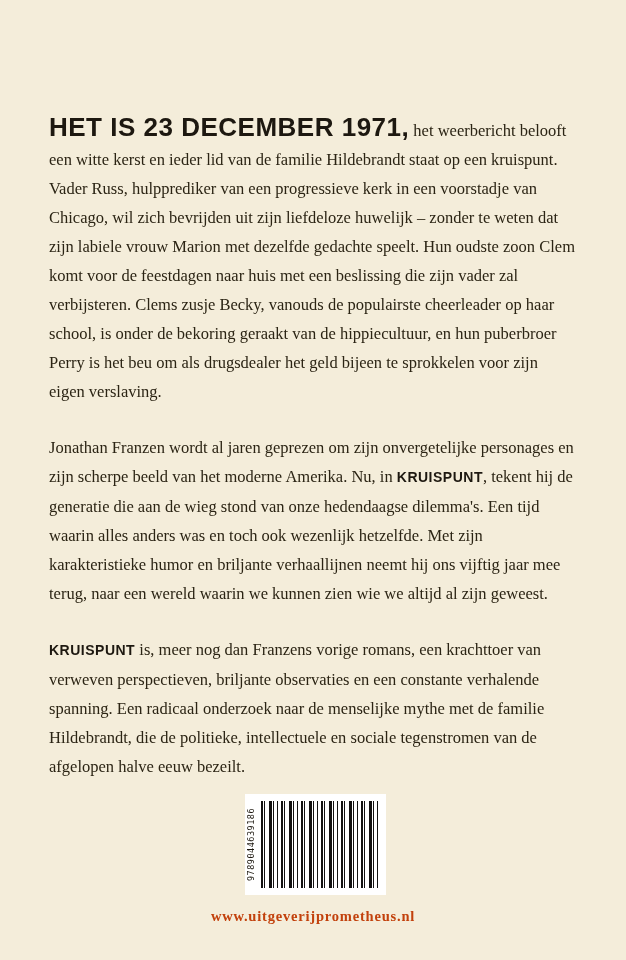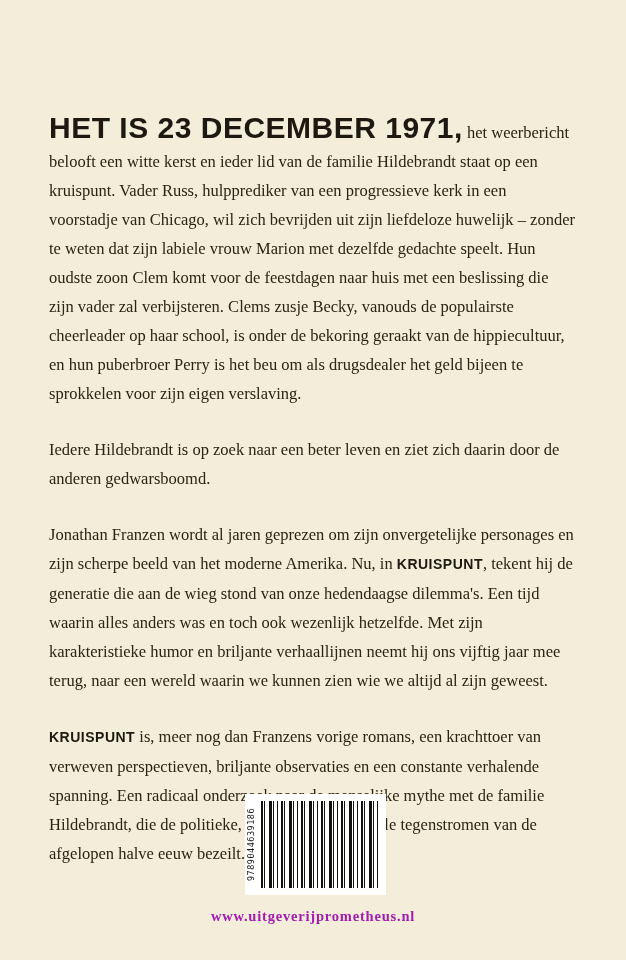--- a/index.html
+++ b/index.html
@@ -26,21 +26,21 @@
     text-align: left;
   }
   .para { margin: 0 0 27px 0; }
   .display {
     font-family: "Liberation Sans", sans-serif;
     font-weight: 800;
     color: #1d1810;
     letter-spacing: 0.5px;
   }
   .lead {
-    font-size: 30px;
+    font-size: 26px;
     line-height: 29px;
   }
   .title-inline {
     font-size: 14px;
   }
   .barcode-block {
     position: absolute;
     left: 245px;
     top: 794px;
     width: 141px;
@@ -83,33 +83,32 @@
   .site {
     position: absolute;
     left: 0;
     top: 908px;
     width: 100%;
     text-align: center;
     font-family: "Liberation Serif", serif;
     font-weight: 700;
     font-size: 14.5px;
     letter-spacing: 0.8px;
-    color: #a21caf;
+    color: #c2410c;
   }
 </style>
 </head>
 <body>
 
 <div class="page">
 
   <div class="blurb">
 
     <p class="para"><span class="display lead">HET IS 23 DECEMBER 1971,</span><span> het weerbericht belooft een witte kerst en ieder lid van de familie Hildebrandt staat op een kruispunt. Vader Russ, hulpprediker van een progressieve kerk in een voorstadje van Chicago, wil zich bevrijden uit zijn liefdeloze huwelijk – zonder te weten dat zijn labiele vrouw Marion met dezelfde gedachte speelt. Hun oudste zoon Clem komt voor de feestdagen naar huis met een beslissing die zijn vader zal verbijsteren. Clems zusje Becky, vanouds de populairste cheerleader op haar school, is onder de bekoring geraakt van de hippiecultuur, en hun puberbroer Perry is het beu om als drugsdealer het geld bijeen te sprokkelen voor zijn eigen verslaving.</span></p>
 
-    <p class="para"><span>Iedere Hildebrandt is op zoek naar een beter leven en ziet zich daarin door de anderen gedwarsboomd.</span></p>
 
     <p class="para"><span>Jonathan Franzen wordt al jaren geprezen om zijn onvergetelijke personages en zijn scherpe beeld van het moderne Amerika. Nu, in </span><span class="display title-inline">KRUISPUNT</span><span>, tekent hij de generatie die aan de wieg stond van onze hedendaagse dilemma's. Een tijd waarin alles anders was en toch ook wezenlijk hetzelfde. Met zijn karakteristieke humor en briljante verhaallijnen neemt hij ons vijftig jaar mee terug, naar een wereld waarin we kunnen zien wie we altijd al zijn geweest.</span></p>
 
     <p class="para"><span class="display title-inline">KRUISPUNT</span><span> is, meer nog dan Franzens vorige romans, een krachttoer van verweven perspectieven, briljante observaties en een constante verhalende spanning. Een radicaal onderzoek naar de menselijke mythe met de familie Hildebrandt, die de politieke, intellectuele en sociale tegenstromen van de afgelopen halve eeuw bezeilt.</span></p>
 
   </div>
 
   <div class="barcode-block">
     <span class="isbn-vert">9789044639186</span>
     <div class="bars"></div>

